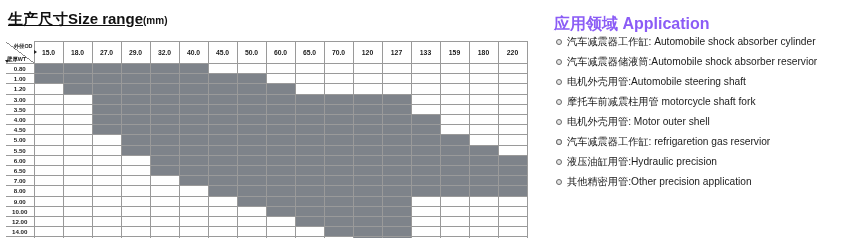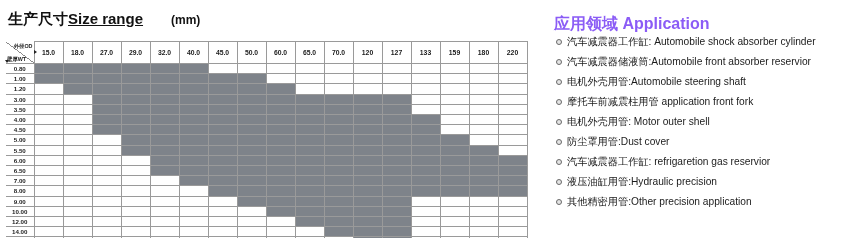--- a/index.html
+++ b/index.html
@@ -24,23 +24,23 @@
   }
   #size-title {
     position: absolute;
     left: 8px; top: 10px;
     font-size: 15px;
     font-weight: bold;
     color: #111;
     white-space: nowrap;
     letter-spacing: 0px;
   }
-  #size-title .cn { font-weight: bold; }
+  #size-title .cn { font-weight: bold; text-decoration: underline; }
   #size-title .en { font-weight: bold; text-decoration: underline; }
-  #size-title .unit { font-size: 12px; font-weight: bold; margin-left: 28px; }
+  #size-title .unit { font-size: 10px; font-weight: bold; }
 
   #size-table-wrap {
     position: absolute;
     left: 6px; top: 41px;
   }
   table.sizetable {
     border-collapse: collapse;
     table-layout: fixed;
   }
   table.sizetable td, table.sizetable th {
@@ -562,25 +562,25 @@
 
   <div id="right-panel">
 
     <div id="app-title">
       <span>应用领域</span>
       <span>Application</span>
     </div>
 
     <ul id="app-list">
         <li><span class="bullet"></span><span>汽车减震器工作缸: Automobile shock absorber cylinder</span></li>
-        <li><span class="bullet"></span><span>汽车减震器储液筒:Automobile front absorber reservior</span></li>
+        <li><span class="bullet"></span><span>汽车减震器储液筒:Automobile shock absorber reservior</span></li>
         <li><span class="bullet"></span><span>电机外壳用管:Automobile steering shaft</span></li>
-        <li><span class="bullet"></span><span>摩托车前减震柱用管 application front fork</span></li>
+        <li><span class="bullet"></span><span>摩托车前减震柱用管 motorcycle shaft fork</span></li>
         <li><span class="bullet"></span><span>电机外壳用管: Motor outer shell</span></li>
-        <li><span class="bullet"></span><span>防尘罩用管:Dust cover</span></li>
+        <li><span class="bullet"></span></li>
         <li><span class="bullet"></span><span>汽车减震器工作缸: refrigaretion gas reservior</span></li>
         <li><span class="bullet"></span><span>液压油缸用管:Hydraulic precision</span></li>
         <li><span class="bullet"></span><span>其他精密用管:Other precision application</span></li>
       </ul>
 
   </div>
 
 </div>
 
 </body></html>

